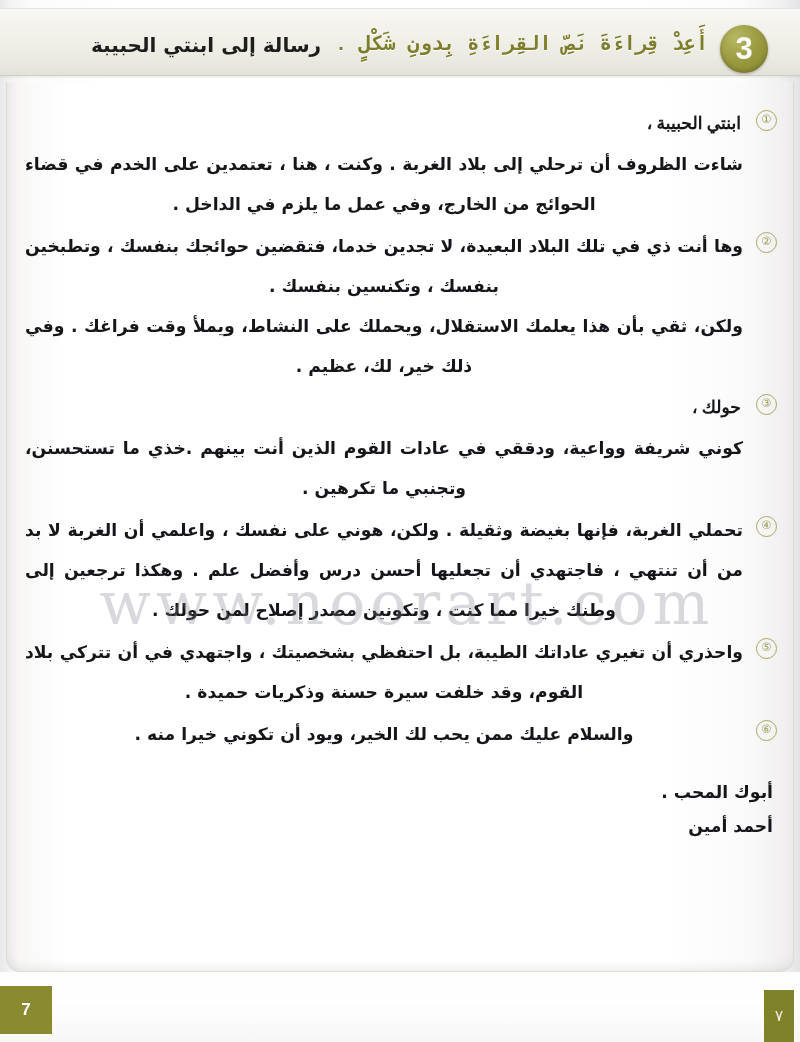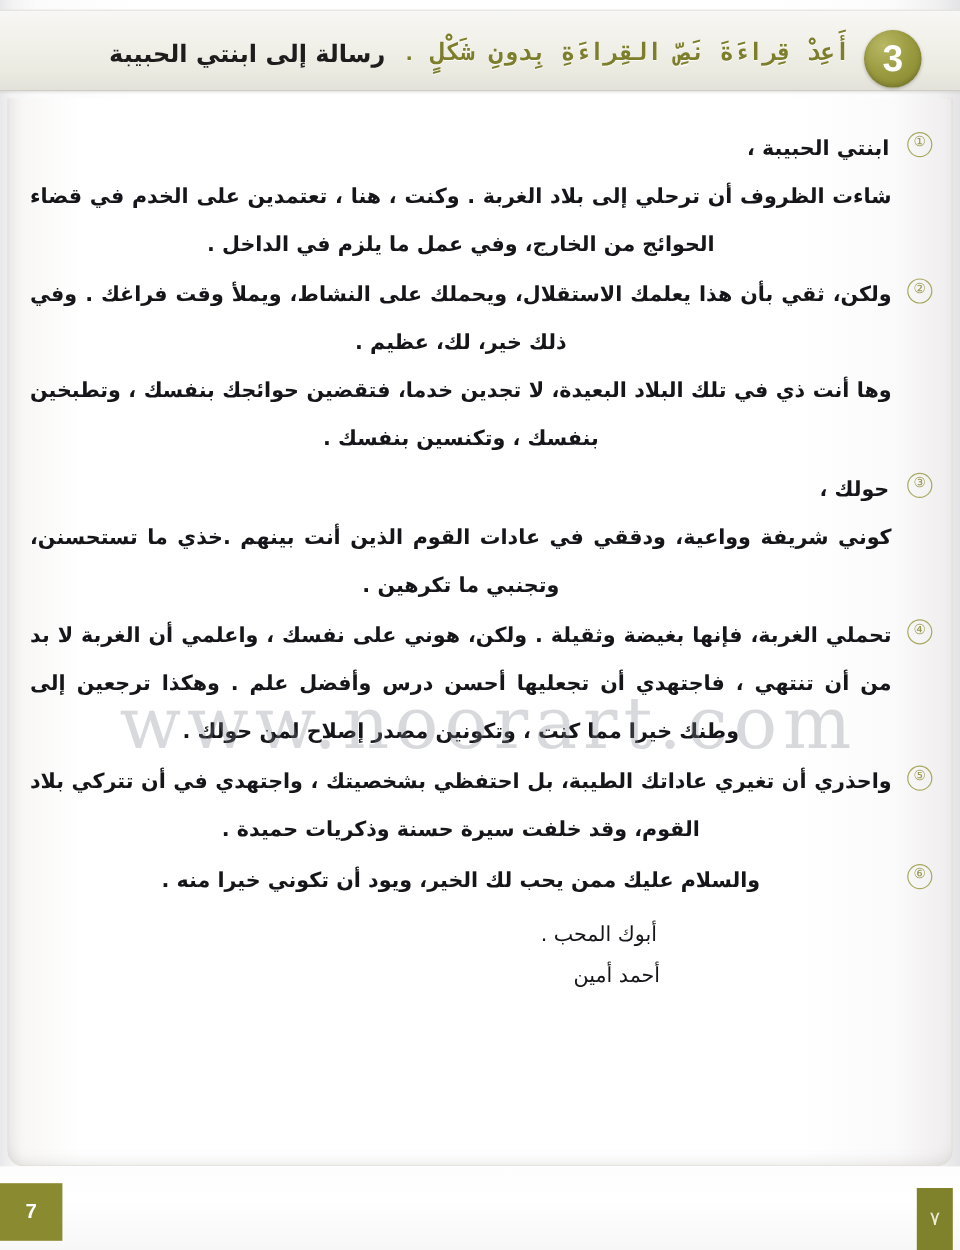--- a/index.html
+++ b/index.html
@@ -143,34 +143,35 @@
     text-align: center;
     font-family: "Liberation Sans", sans-serif;
     font-weight: normal;
   }
 
   .salutation {
     display: block;
     text-align: right;
     padding-right: 2px;
     font-weight: bold;
+    font-family: Liberation Serif, serif;
   }
   .flow {
     display: block;
     text-align: justify;
     text-align-last: center;
     font-weight: bold;
   }
   .flow.last { text-align-last: center; }
 
   .signature {
-    margin-top: 8px;
-    direction: rtl;
-    text-align: center;
-    font-weight: normal;
+    margin-top: 21px;
+    direction: rtl;
+    text-align: right;
+    font-weight: bold;
     line-height: 34px;
   }
   .signature .sig-line {
     display: block;
     padding-left: 200px;
   }
   .signature .sig-line.second { padding-left: 230px; }
 
   
   .watermark {
@@ -241,22 +242,22 @@
     <div class="text-body">
 
       <div class="para">
         <span class="marker">①</span>
         <span class="salutation">ابنتي الحبيبة ،</span>
         <span class="flow">شاءت الظروف أن ترحلي إلى بلاد الغربة . وكنت ، هنا ، تعتمدين على الخدم في قضاء الحوائج من الخارج، وفي عمل ما يلزم في الداخل .</span>
       </div>
 
       <div class="para">
         <span class="marker">②</span>
+        <span class="flow">وها أنت ذي في تلك البلاد البعيدة، لا تجدين خدما، فتقضين حوائجك بنفسك ، وتطبخين بنفسك ، وتكنسين بنفسك .</span>
         <span class="flow">ولكن، ثقي بأن هذا يعلمك الاستقلال، ويحملك على النشاط، ويملأ وقت فراغك . وفي ذلك خير، لك، عظيم .</span>
-        <span class="flow">وها أنت ذي في تلك البلاد البعيدة، لا تجدين خدما، فتقضين حوائجك بنفسك ، وتطبخين بنفسك ، وتكنسين بنفسك .</span>
       </div>
 
       <div class="para">
         <span class="marker">③</span>
         <span class="salutation">حولك ،</span>
         <span class="flow">كوني شريفة وواعية، ودققي في عادات القوم الذين أنت بينهم .خذي ما تستحسنن، وتجنبي ما تكرهين .</span>
       </div>
 
       <div class="para">
         <span class="marker">④</span>

